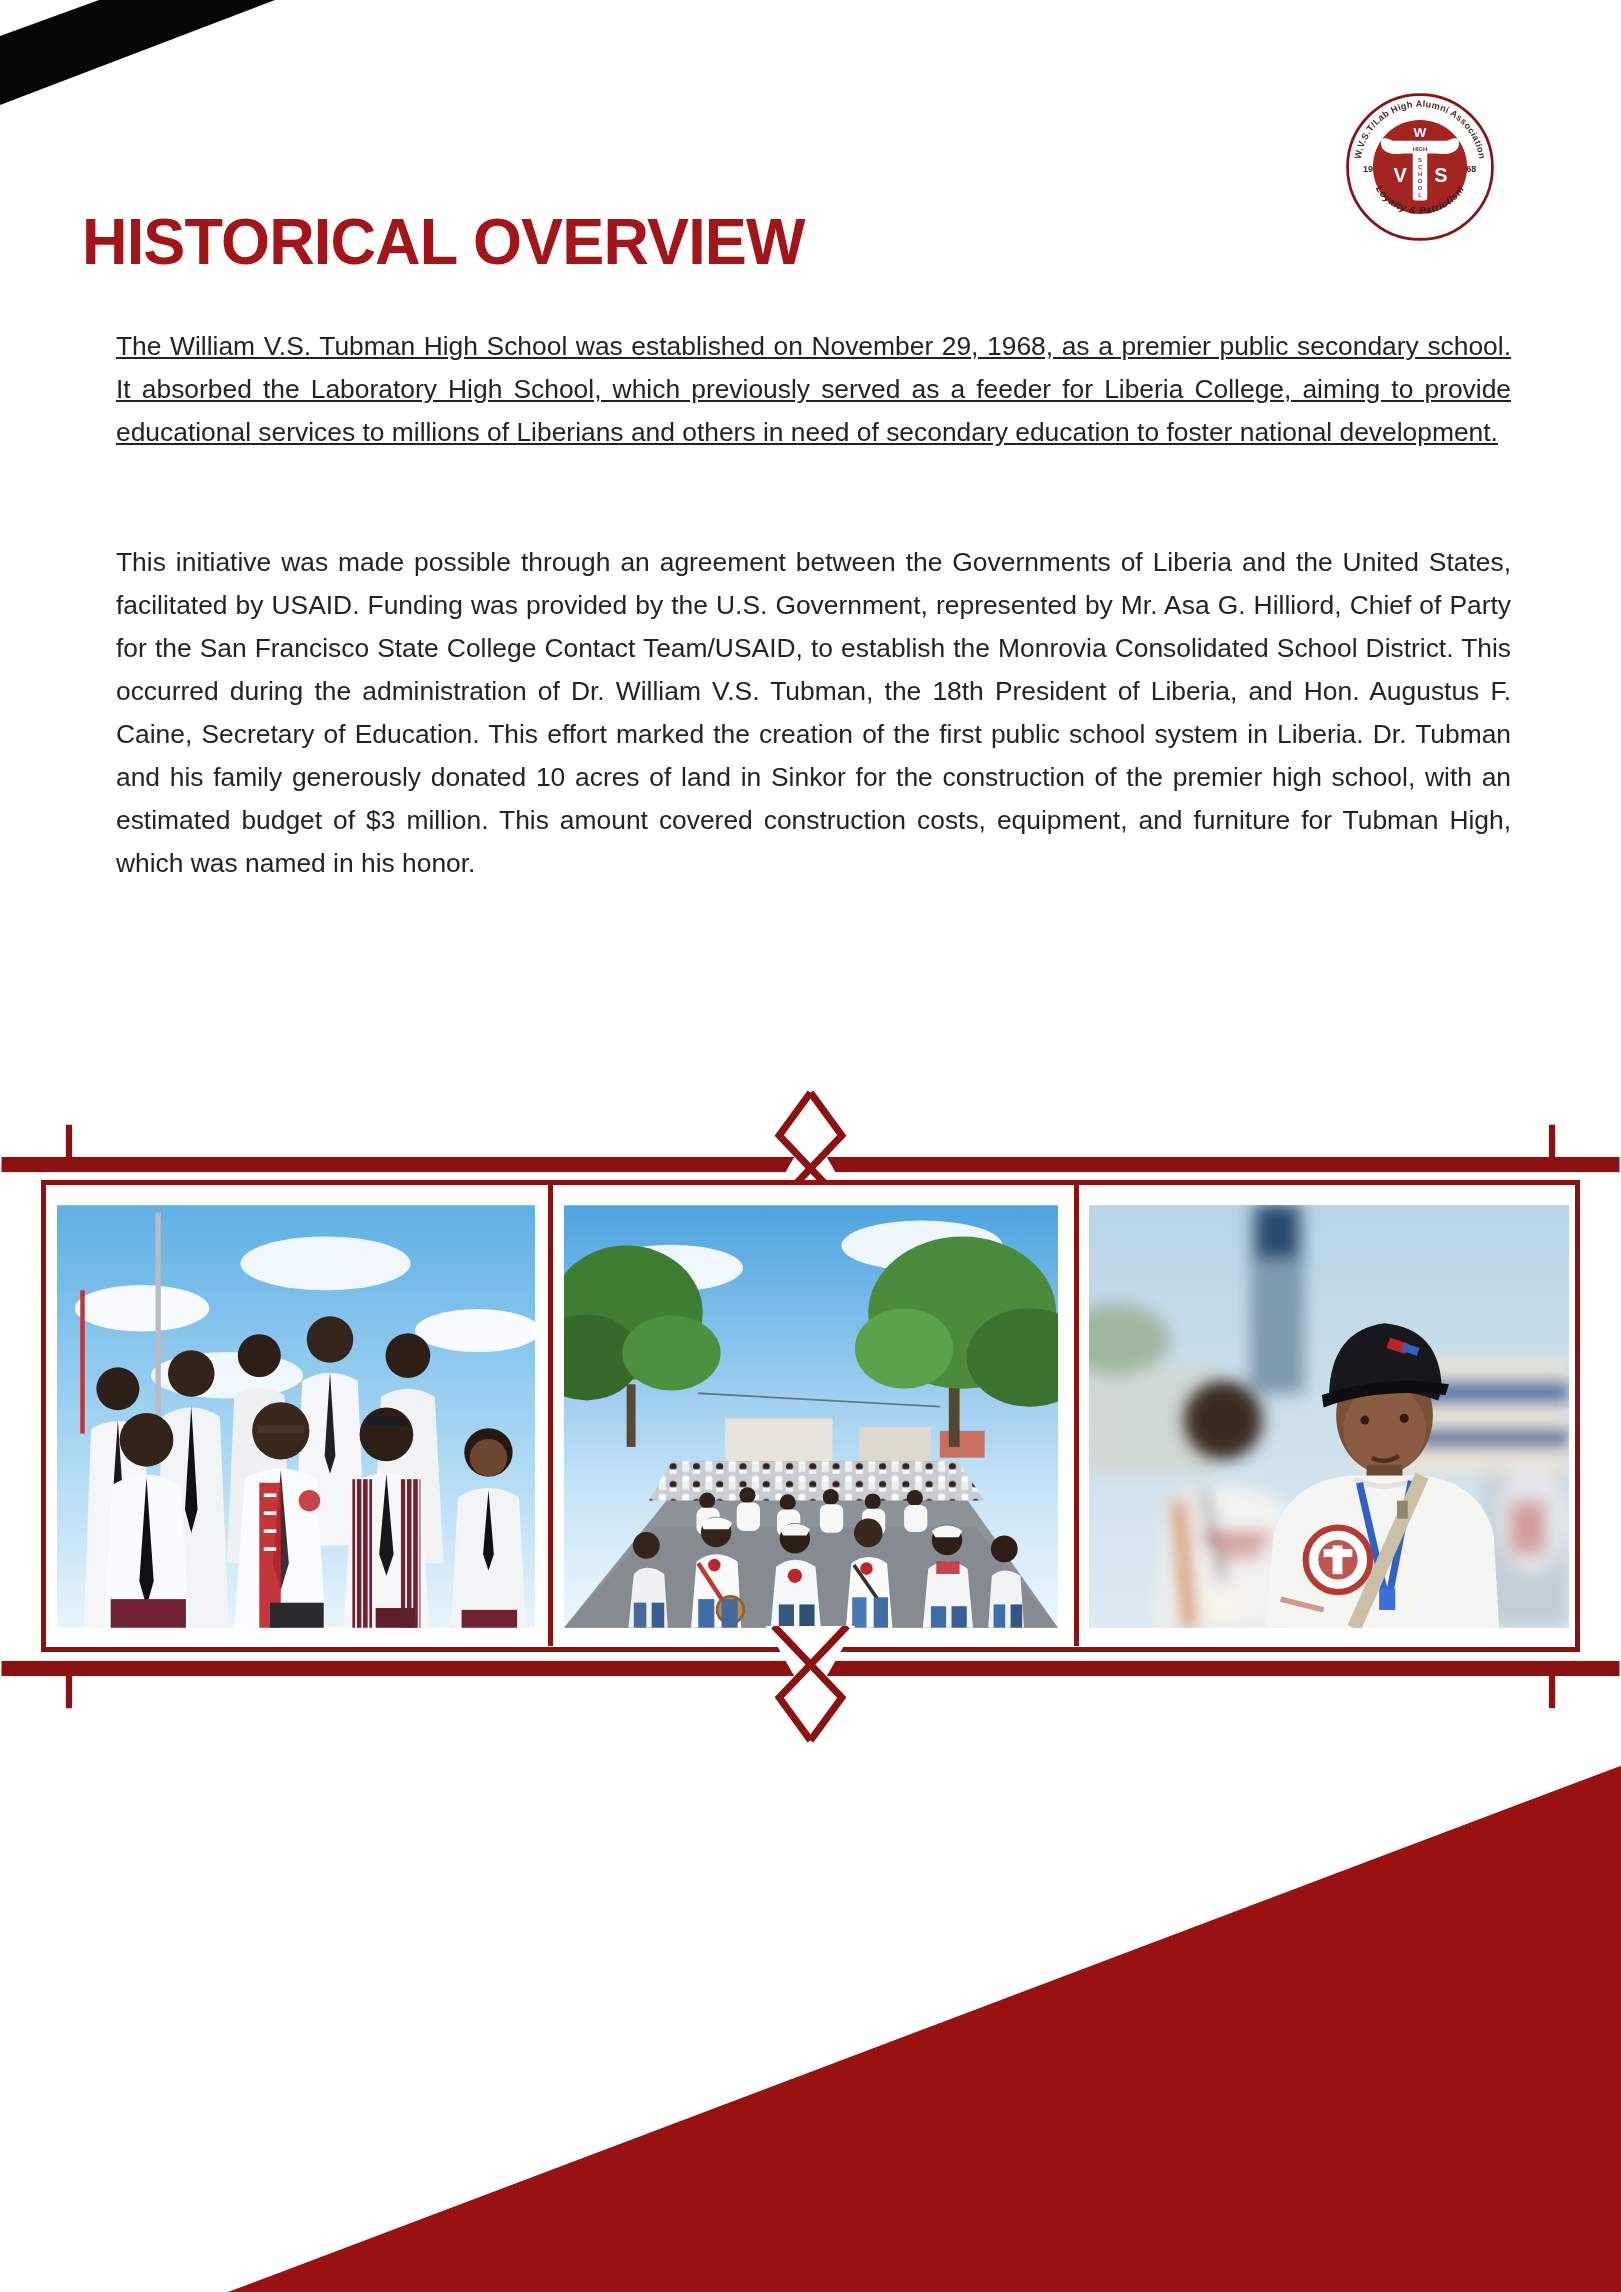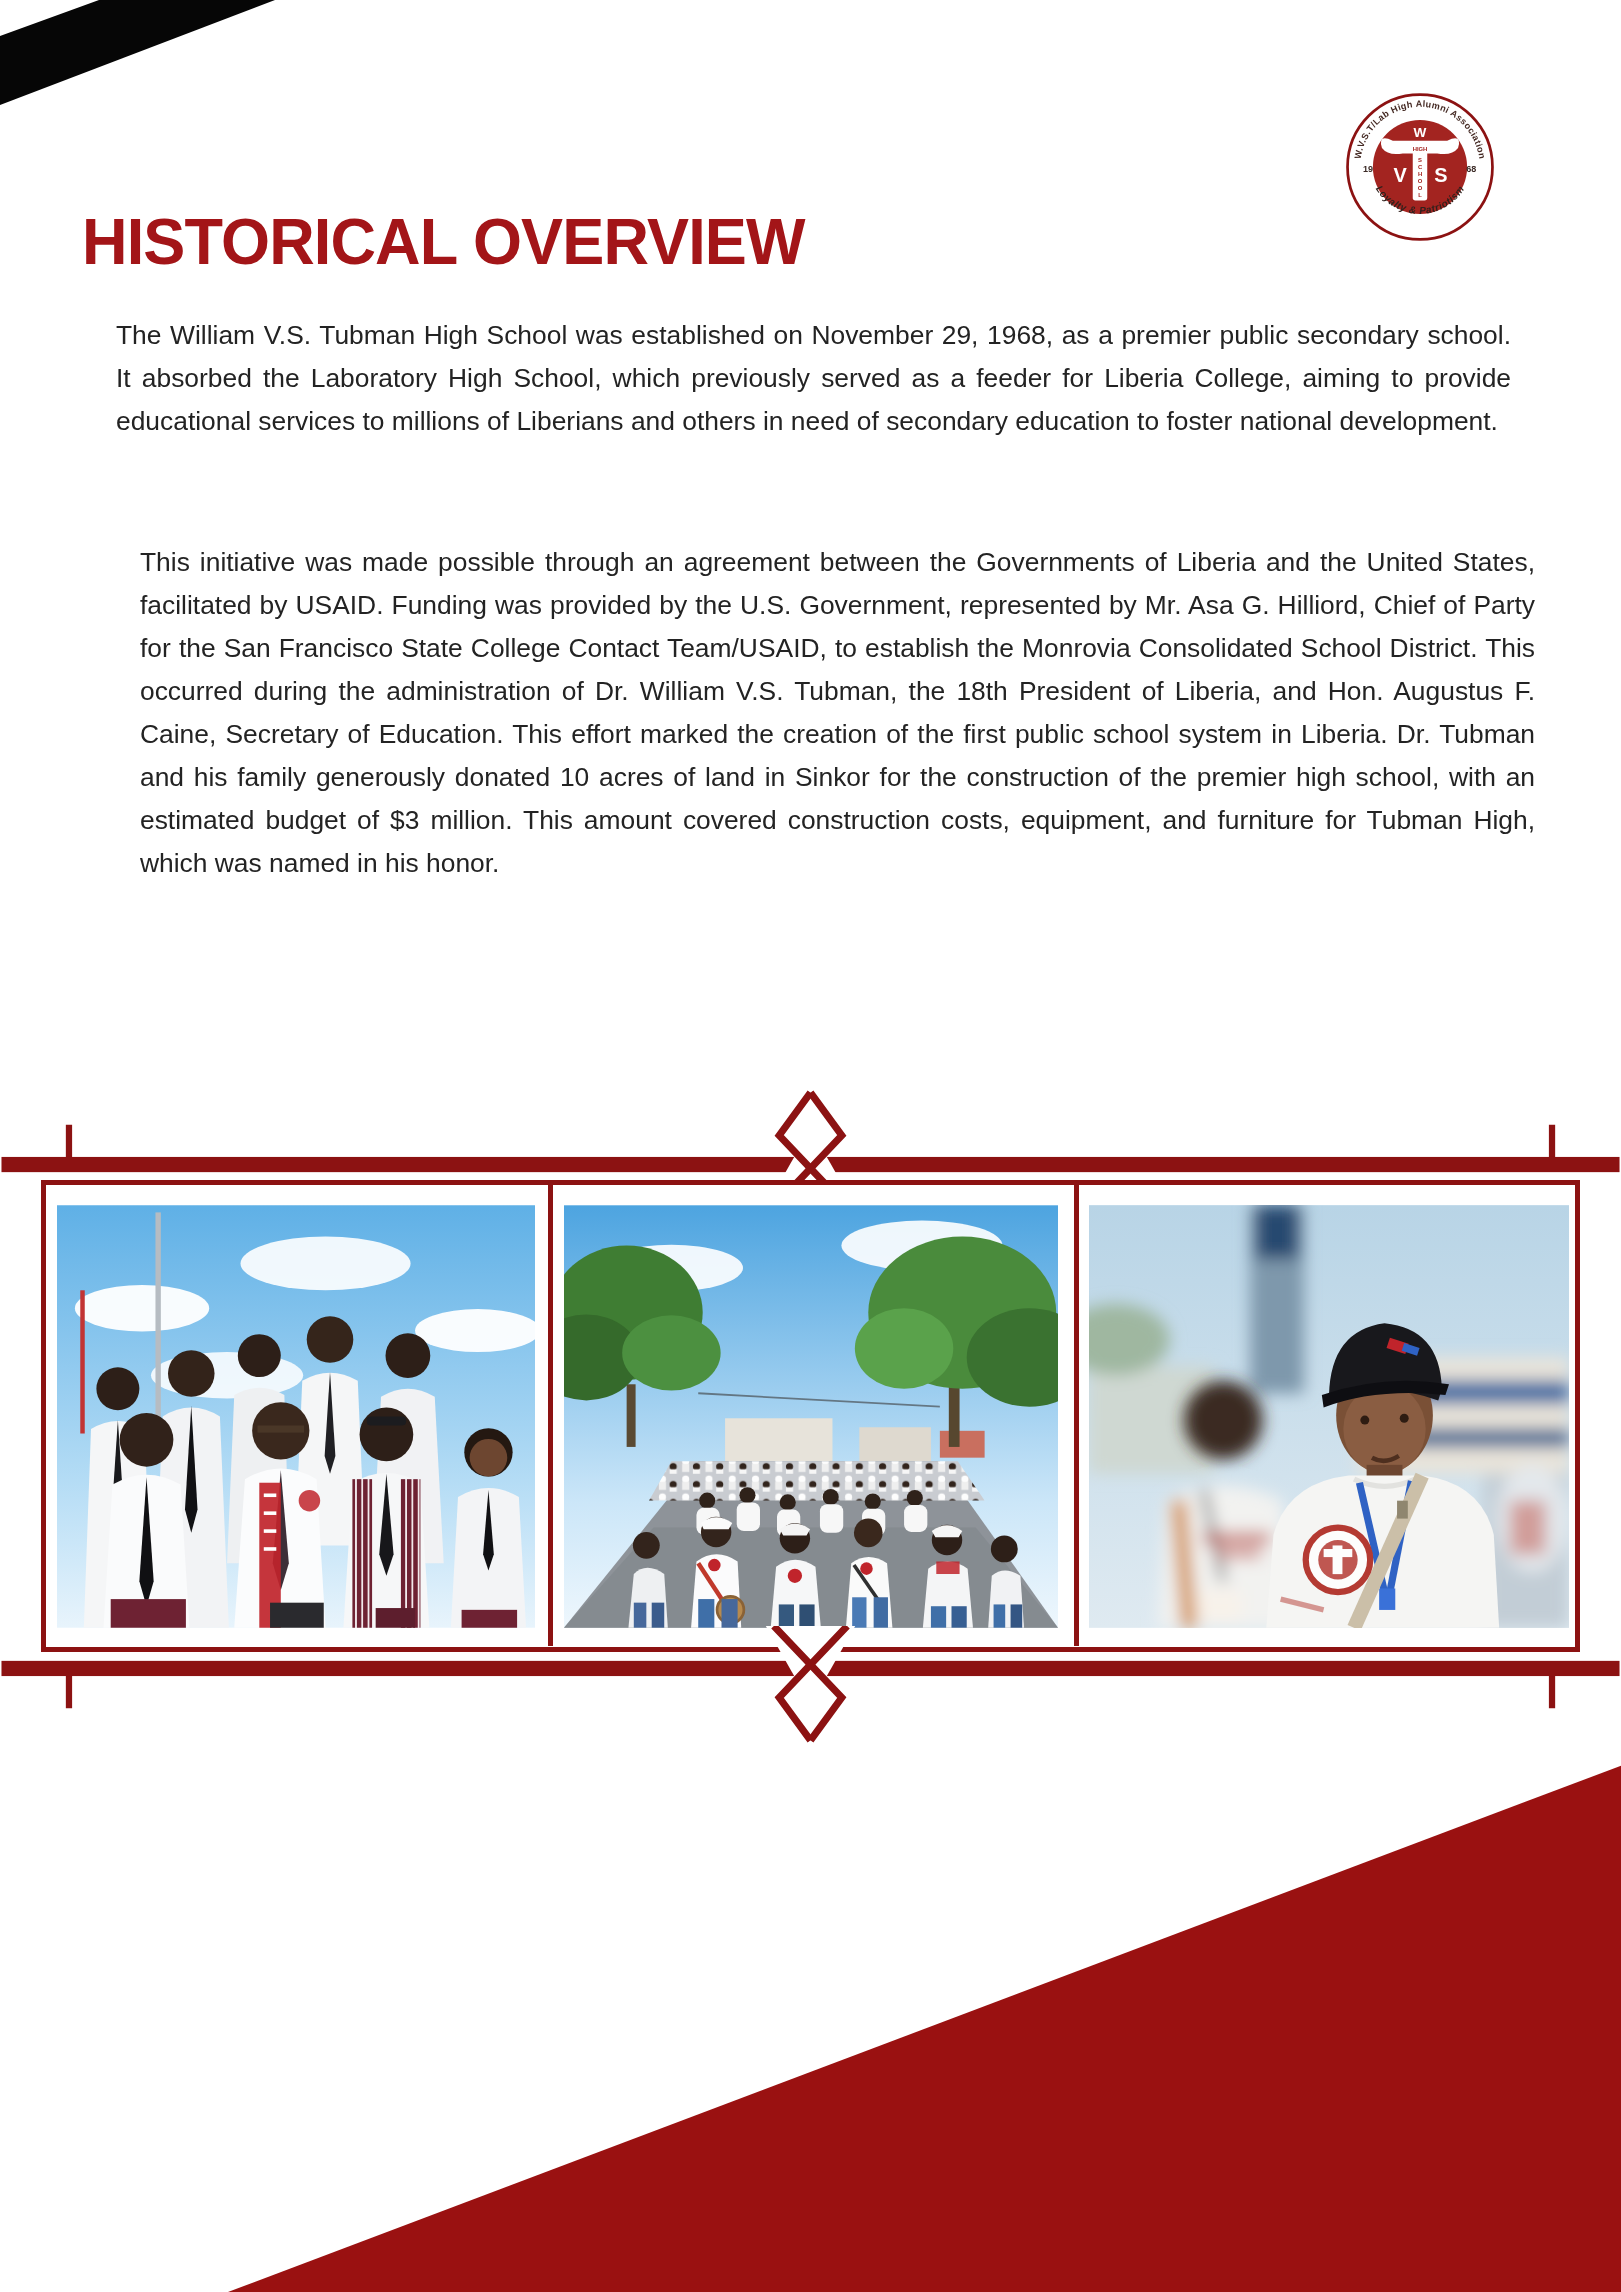--- a/index.html
+++ b/index.html
@@ -19,22 +19,22 @@
     position:absolute;left:82px;top:204px;margin:0;
     font-size:65px;font-weight:800;color:#A31518;letter-spacing:-0.9px;
     transform:scaleX(0.97);transform-origin:left top;white-space:nowrap;
   }
   
   .body-text{
     position:absolute;left:116px;width:1395px;margin:0;
     font-size:26.4px;line-height:43px;color:#232323;
     text-align:justify;text-justify:inter-word;
   }
-  #para-1{top:314px;}
-  #para-2{top:541px;margin-left:24px;}
+  #para-1{top:325px;text-decoration:underline;}
+  #para-2{top:541px;}
   
   .ornament{position:absolute;left:0;width:1621px;height:118px;}
   #ornament-top{top:1089px;}
   #ornament-bottom{top:1626px;transform:scaleY(-1);}
   
   #photo-frame{
     position:absolute;left:41px;top:1180px;width:1539px;height:472px;
     border:5.4px solid #8C1212;box-sizing:border-box;background:#ffffff;
   }
   .frame-divider{position:absolute;top:0;width:5.4px;height:461px;background:#8C1212;}

